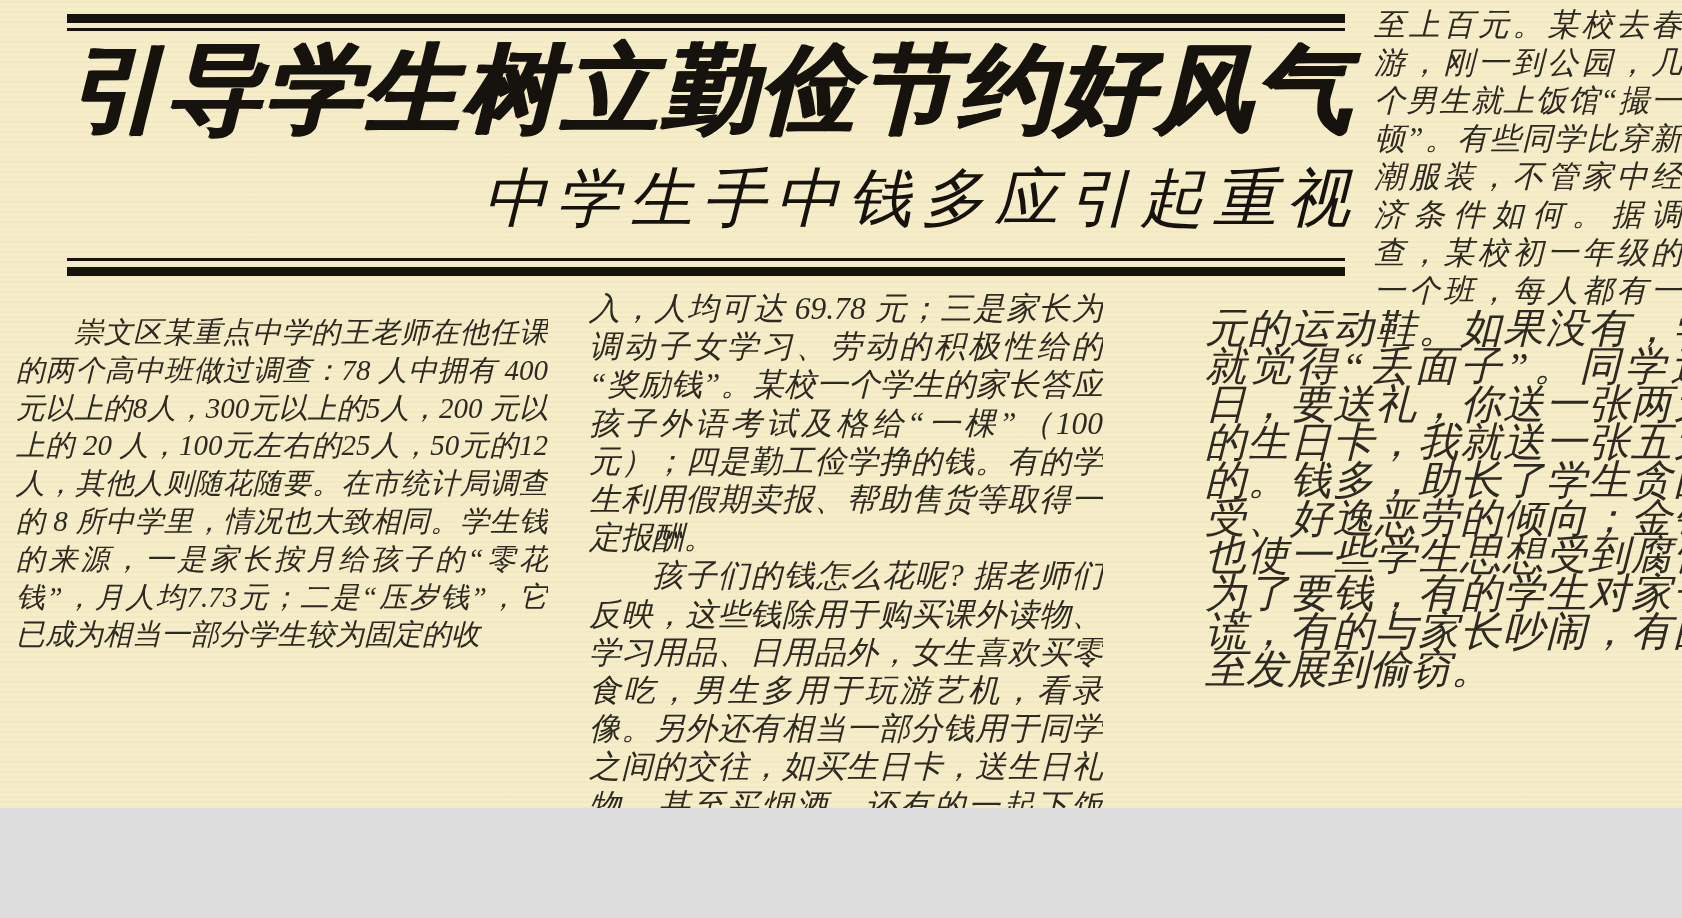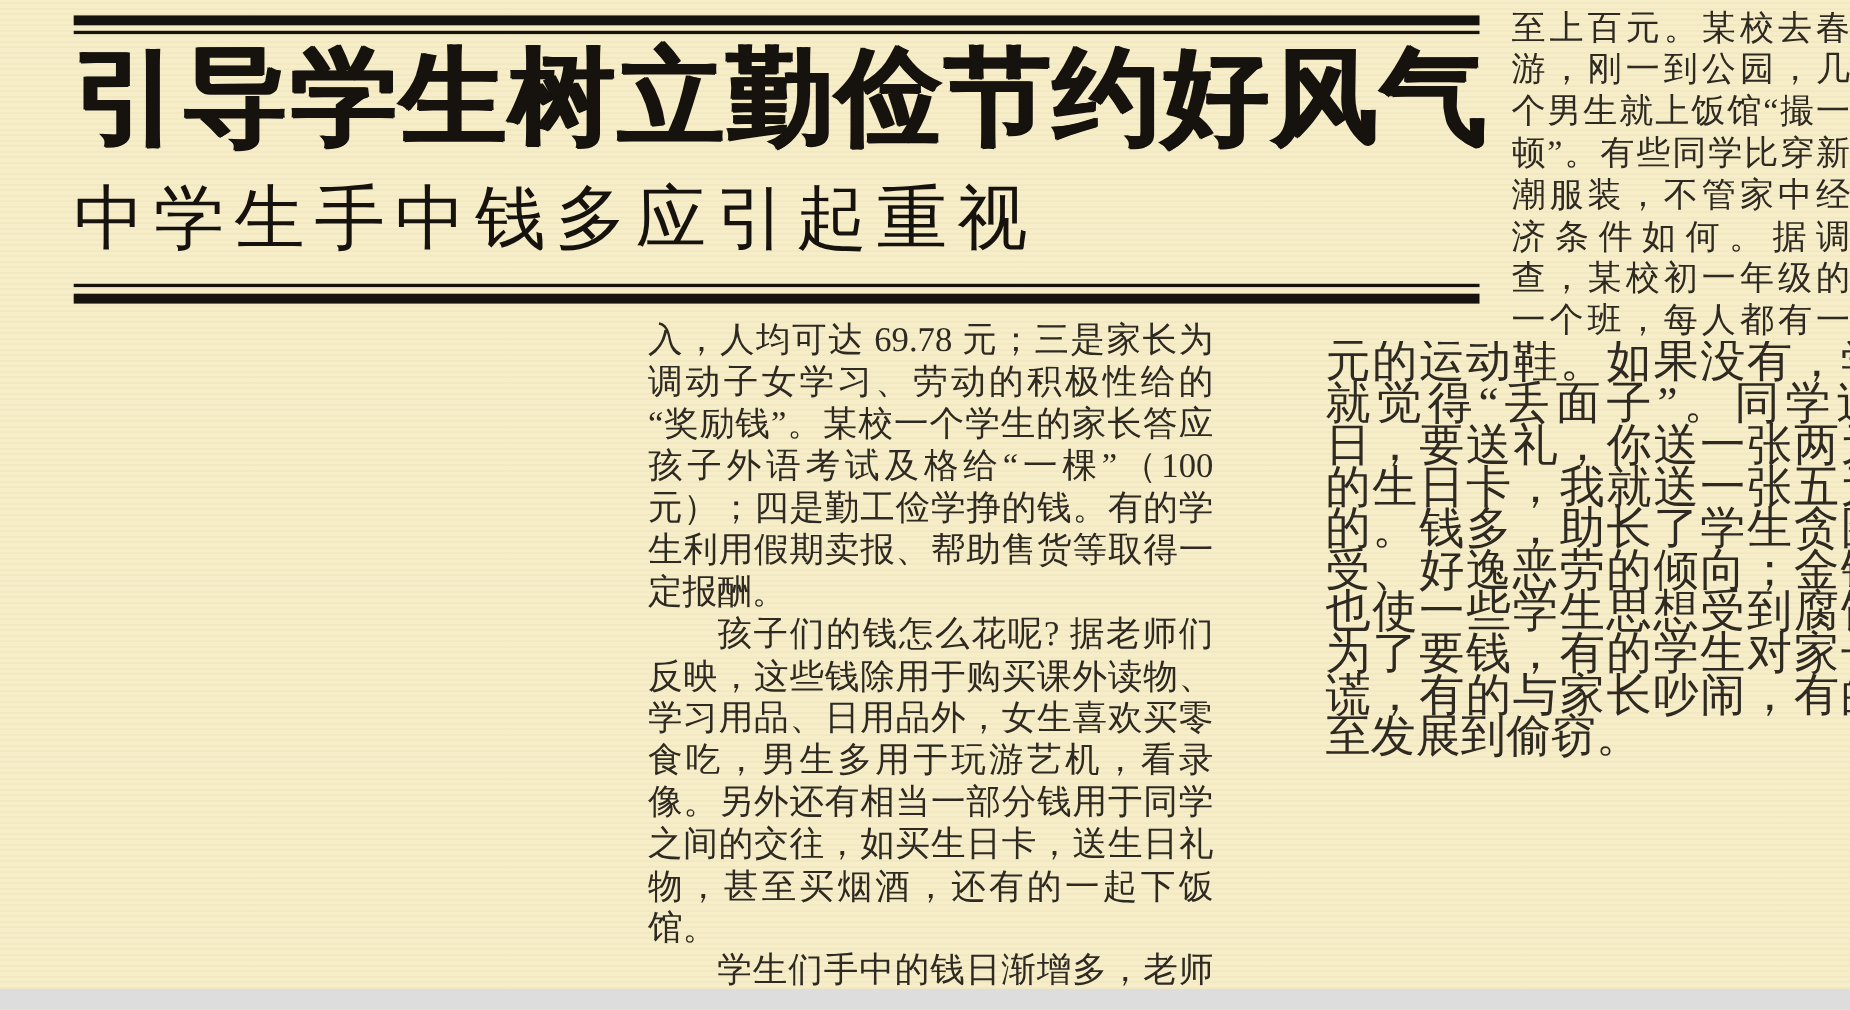--- a/index.html
+++ b/index.html
@@ -3,29 +3,30 @@
 <meta charset="utf-8">
 <style>
   html, body {
     margin: 0;
     padding: 0;
     background: #ddd;
   }
   .page {
     position: relative;
     width: 1682px;
-    height: 899px;
+    height: 808px;
     overflow: hidden;
     background-color: var(--paper, #f6edc8);
     background-image: repeating-linear-gradient(
         0deg,
         rgba(120, 90, 30, 0.03) 0px, rgba(120, 90, 30, 0.03) 2px,
         rgba(255, 255, 245, 0.02) 2px, rgba(255, 255, 245, 0.02) 5px);
     font-family: "Liberation Serif", serif;
     color: var(--ink, #2e2a22);
+    font-style: italic;
   }
 
   
   .rule {
     position: absolute;
     left: 67px;
     width: 1278px;
   }
   .rule .bar { background: var(--headline-ink, #16130f); }
   .rule-top { top: 14px; }
@@ -46,25 +47,25 @@
     font-size: 96px;
     line-height: 1.15;
     font-weight: 900;
     letter-spacing: 3px;
     color: var(--headline-ink, #16130f);
     text-shadow: 1.4px 0 0 currentColor, -1.4px 0 0 currentColor, 0 1px 0 currentColor;
     white-space: nowrap;
   }
   .sub-headline {
     position: absolute;
-    left: 67px;
+    left: 81px;
     top: 161px;
     width: 1278px;
     margin: 0;
-    text-align: left;
+    text-align: right;
     font-family: "Liberation Serif", serif;
     font-size: 64px;
     line-height: 1.2;
     font-weight: 500;
     letter-spacing: 9px;
     color: var(--headline-ink, #16130f);
     white-space: nowrap;
   }
 
   
@@ -129,20 +130,21 @@
       <div class="bar thin"></div>
       <div class="bar thick"></div>
     </div>
   </div>
 
   <div class="bodycol col-right-top">
     <p>至上百元。某校去春游，刚一到公园，几个男生就上饭馆“撮一顿”。有些同学比穿新潮服装，不管家中经济条件如何。据调查，某校初一年级的一个班，每人都有一双价值几十</p>
   </div>
 
   <div class="bodycol col-1">
+    <p class="indent">崇文区某重点中学的王老师在他任课的两个高中班做过调查：78 人中拥有 400 元以上的8人，300元以上的5人，200 元以上的 20 人，100元左右的25人，50元的12人，其他人则随花随要。在市统计局调查的 8 所中学里，情况也大致相同。学生钱的来源，一是家长按月给孩子的“零花钱”，月人均7.73元；二是“压岁钱”，它已成为相当一部分学生较为固定的收</p>
   </div>
 
   <div class="bodycol col-2">
     <p>入，人均可达 69.78 元；三是家长为调动子女学习、劳动的积极性给的“奖励钱”。某校一个学生的家长答应孩子外语考试及格给“一棵”（100 元）；四是勤工俭学挣的钱。有的学生利用假期卖报、帮助售货等取得一定报酬。</p>
     <p class="indent">孩子们的钱怎么花呢? 据老师们反映，这些钱除用于购买课外读物、学习用品、日用品外，女生喜欢买零食吃，男生多用于玩游艺机，看录像。另外还有相当一部分钱用于同学之间的交往，如买生日卡，送生日礼物，甚至买烟酒，还有的一起下饭馆。</p>
     <p class="indent">学生们手中的钱日渐增多，老师们无不忧虑。学生手里有钱，形成了一股“攀比”风。春游带三四十元，有的甚</p>
   </div>
 
   <div class="bodycol col-3">
     <p>元的运动鞋。如果没有，学生就觉得“丢面子”。同学过生日，要送礼，你送一张两元钱的生日卡，我就送一张五元钱的。钱多，助长了学生贪图享受、好逸恶劳的倾向；金钱，也使一些学生思想受到腐蚀。为了要钱，有的学生对家长撒谎，有的与家长吵闹，有的甚至发展到偷窃。</p>

